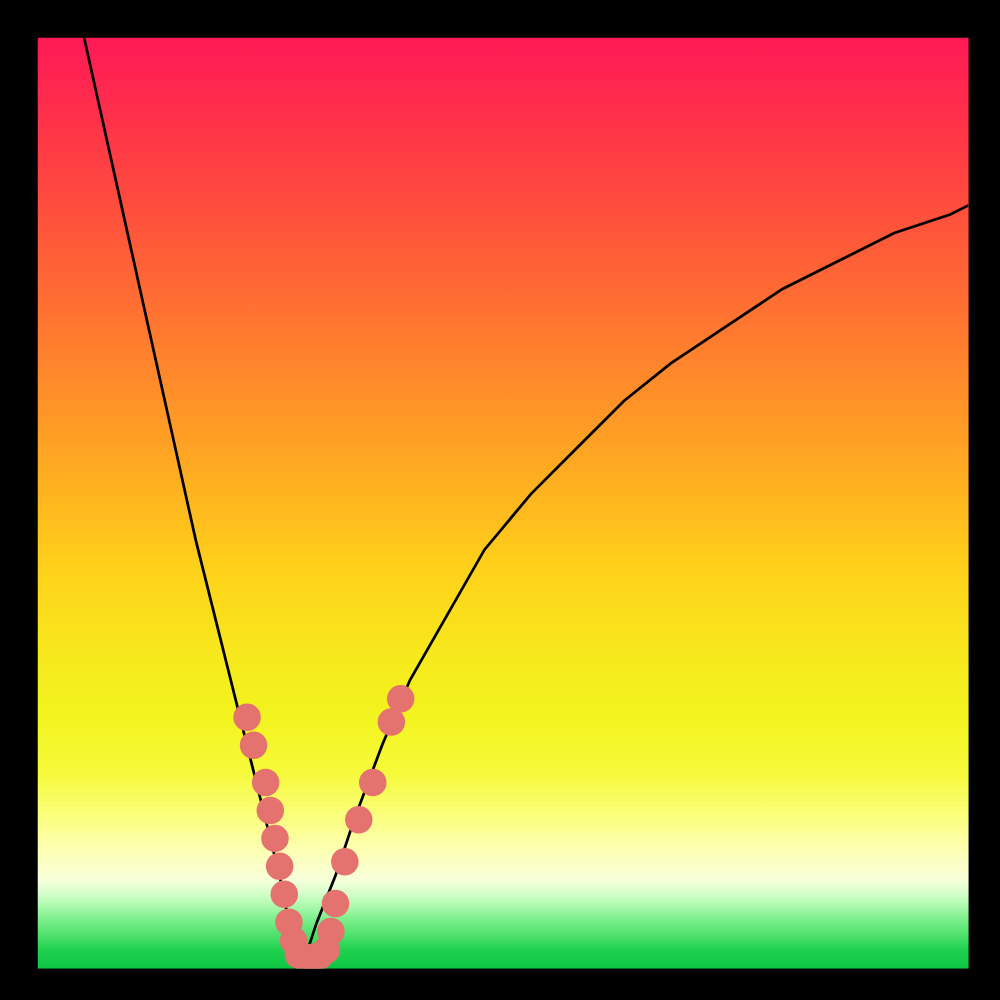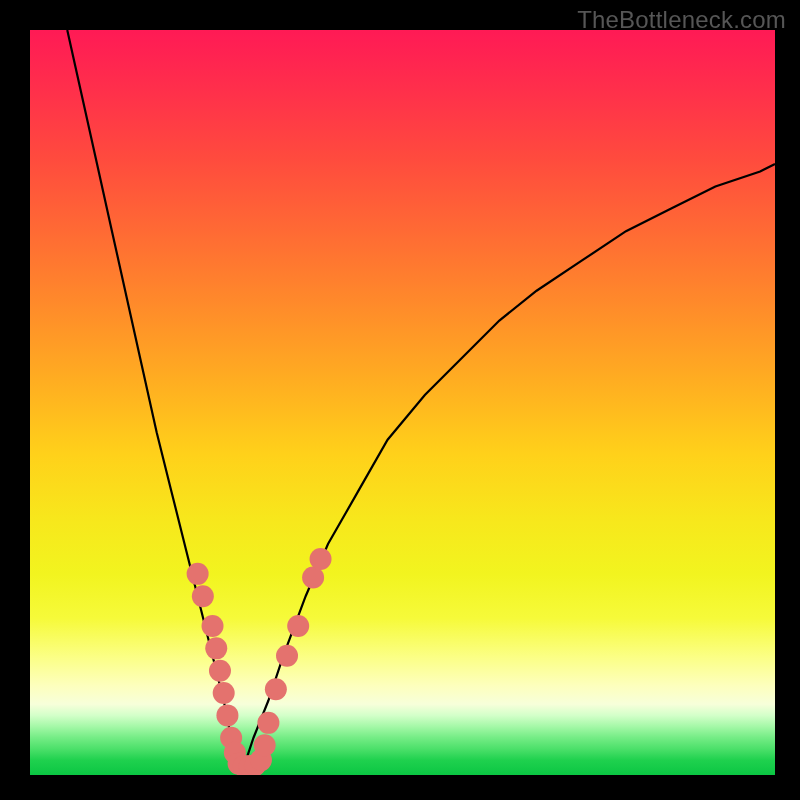--- a/index.html
+++ b/index.html
@@ -94,14 +94,13 @@
           <circle cx="234.68" cy="715.20" r="11" fill="#e4726e" stroke="#c9554f" stroke-width="0"></circle>
           <circle cx="238.40" cy="692.85" r="11" fill="#e4726e" stroke="#c9554f" stroke-width="0"></circle>
           <circle cx="245.85" cy="659.33" r="11" fill="#e4726e" stroke="#c9554f" stroke-width="0"></circle>
           <circle cx="257.02" cy="625.80" r="11" fill="#e4726e" stroke="#c9554f" stroke-width="0"></circle>
           <circle cx="268.20" cy="596.00" r="11" fill="#e4726e" stroke="#c9554f" stroke-width="0"></circle>
           <circle cx="283.10" cy="547.58" r="11" fill="#e4726e" stroke="#c9554f" stroke-width="0"></circle>
           <circle cx="290.55" cy="528.95" r="11" fill="#e4726e" stroke="#c9554f" stroke-width="0"></circle>
         </g>
     </svg>
   </div>
-  <div class="watermark">TheBottleneck.com</div>
 </div>
 
 </body></html>

